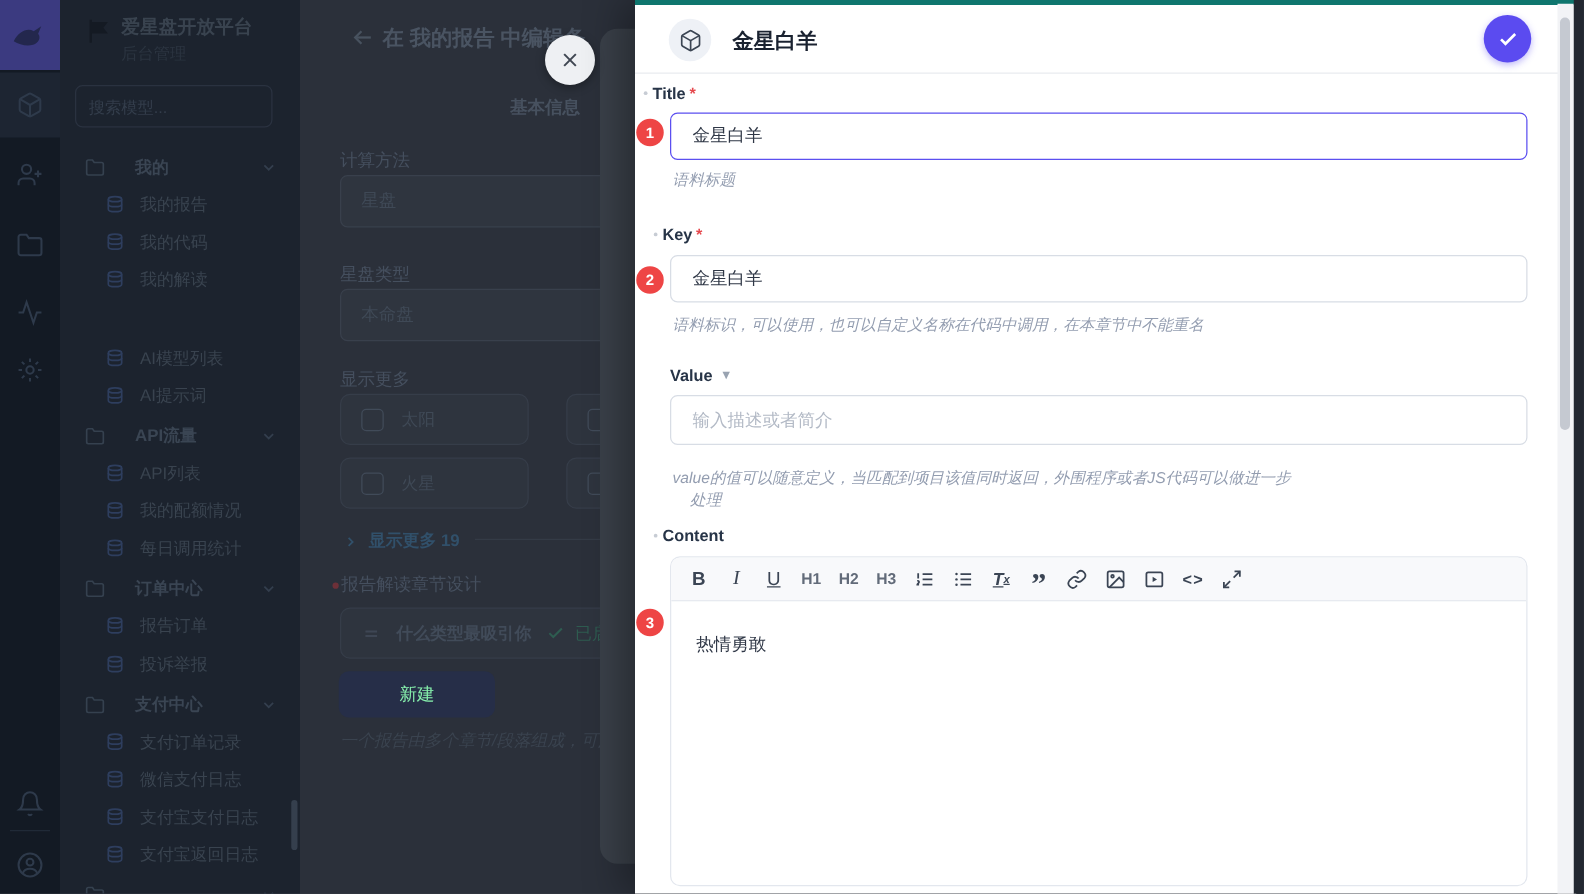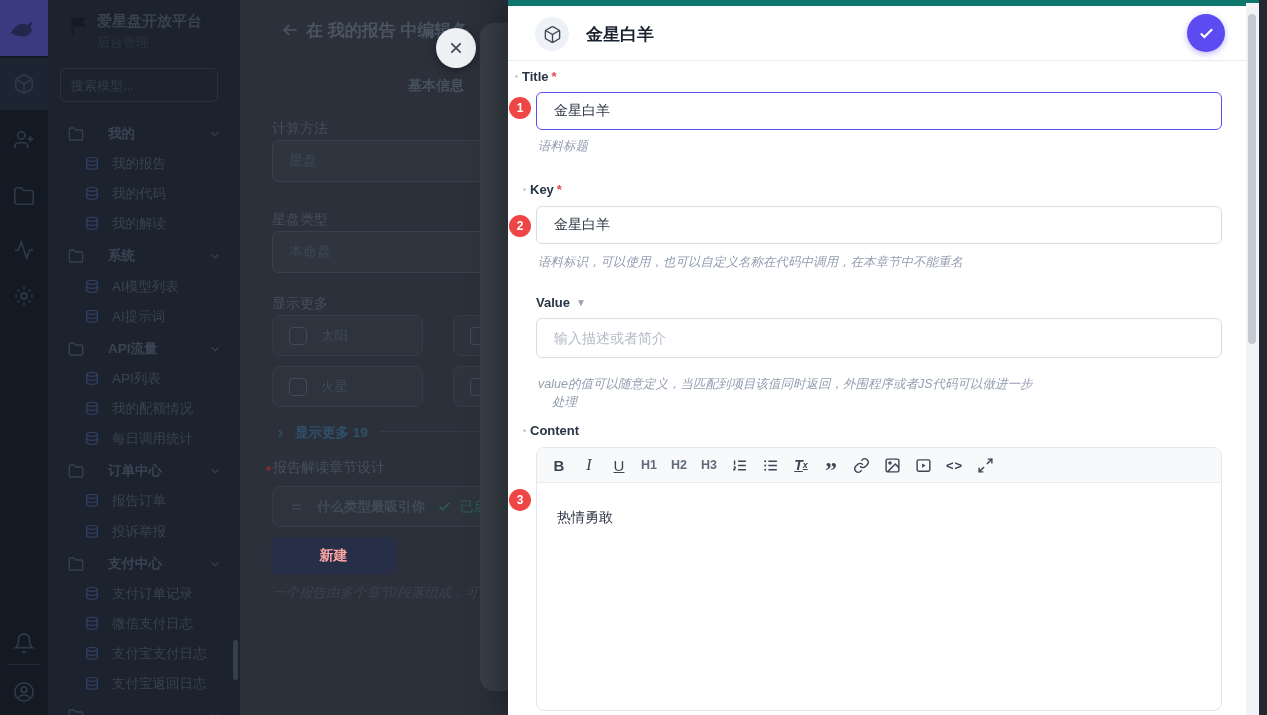--- a/index.html
+++ b/index.html
@@ -50,33 +50,33 @@
   .dim-card .lbl { margin-left:14px; font-size:13.5px; color:#3f4956; }
   .show-more { left:34px; top:424px; display:flex; align-items:center; color:#31506a;
     font-size:13.5px; font-weight:bold; }
   .hr-line { height:1px; background:#343b46; }
   .sec-dot { width:5px; height:5px; border-radius:50%; background:#6d3038; }
   .row-box { background:#2e343e; border:1px solid #363d49; border-radius:8px;
     display:flex; align-items:center; }
   .row-box .ttl { font-size:13.5px; color:#414b59; font-weight:bold; }
   .row-box .status { font-size:13.5px; color:#2e5c50; white-space:nowrap; }
   .btn-new { background:#262e48; border-radius:8px; display:flex; align-items:center;
-    justify-content:center; font-size:14px; font-weight:bold; color:#fca5a5; }
+    justify-content:center; font-size:14px; font-weight:normal; color:#86efac; }
   .pg-caption { font-size:13.5px; font-style:italic; color:#3a434f; white-space:nowrap; }
 
   
   #modal-strip { left:480px; top:23px; width:28px; height:668px; background:#3a4049;
     border-radius:14px 0 0 14px; z-index:3; }
   #close-x { left:436px; top:28px; width:40px; height:40px; border-radius:50%;
     background:#eef0f3; z-index:4; display:flex; align-items:center; justify-content:center;
     color:#3f4652; box-shadow:0 2px 8px rgba(0,0,0,.35); cursor:pointer; }
 
   
   #drawer { left:508px; top:0; width:753px; height:715px; background:#ffffff; z-index:5;
-    border-top:6px solid #0f766e; box-shadow:-10px 0 30px rgba(0,0,0,.35); }
+    border-top:4px solid #0f766e; box-shadow:-10px 0 30px rgba(0,0,0,.35); }
   #drawer-header { left:0; top:0; width:753px; height:55px; border-bottom:1px solid #e9ebf0; background:#fff; }
   .hdr-badge { left:27px; top:11px; width:34px; height:34px; border-radius:50%;
     background:#eef1f6; display:flex; align-items:center; justify-content:center; color:#3c4654; }
   .hdr-title { left:78px; top:17px; font-size:17px; font-weight:bold; color:#1a2230; }
   .hdr-check { left:679px; top:8px; width:38px; height:38px; border-radius:50%;
     background:#5b4bf0; display:flex; align-items:center; justify-content:center;
     color:#fff; cursor:pointer; box-shadow:0 2px 6px rgba(91,75,240,.4); }
 
   .f-label { font-size:13px; font-weight:bold; color:#273447; display:flex; align-items:center; }
   .f-label .dot { width:3px; height:3px; border-radius:50%; background:#c7ccd4; margin-right:4px; }
@@ -219,33 +219,20 @@
     <div class="i-row abs" style="top:209px">
       <span class="db-ico">
           <svg width="16" height="16" viewBox="0 0 24 24" fill="none" stroke="currentColor" stroke-width="2">
             <ellipse cx="12" cy="5" rx="8" ry="3"></ellipse>
             <path d="M4 5v6c0 1.7 3.6 3 8 3s8-1.3 8-3V5"></path>
             <path d="M4 11v6c0 1.7 3.6 3 8 3s8-1.3 8-3v-6"></path>
           </svg>
         </span>
       <span class="lbl">我的解读</span>
     </div>
-    <div class="g-row abs" style="top:241px">
-      <span class="sb-ico">
-          <svg width="16" height="16" viewBox="0 0 24 24" fill="none" stroke="currentColor" stroke-width="2">
-            <path d="M22 19a2 2 0 0 1-2 2H4a2 2 0 0 1-2-2V5a2 2 0 0 1 2-2h5l2 3h9a2 2 0 0 1 2 2z"></path>
-          </svg>
-        </span>
-      <span class="lbl">系统</span>
-      <span class="chev">
-          <svg width="14" height="14" viewBox="0 0 24 24" fill="none" stroke="currentColor" stroke-width="2.4">
-            <polyline points="6 9 12 15 18 9"></polyline>
-          </svg>
-        </span>
-    </div>
     <div class="i-row abs" style="top:272px">
       <span class="db-ico">
           <svg width="16" height="16" viewBox="0 0 24 24" fill="none" stroke="currentColor" stroke-width="2">
             <ellipse cx="12" cy="5" rx="8" ry="3"></ellipse>
             <path d="M4 5v6c0 1.7 3.6 3 8 3s8-1.3 8-3V5"></path>
             <path d="M4 11v6c0 1.7 3.6 3 8 3s8-1.3 8-3v-6"></path>
           </svg>
         </span>
       <span class="lbl">AI模型列表</span>
     </div>

